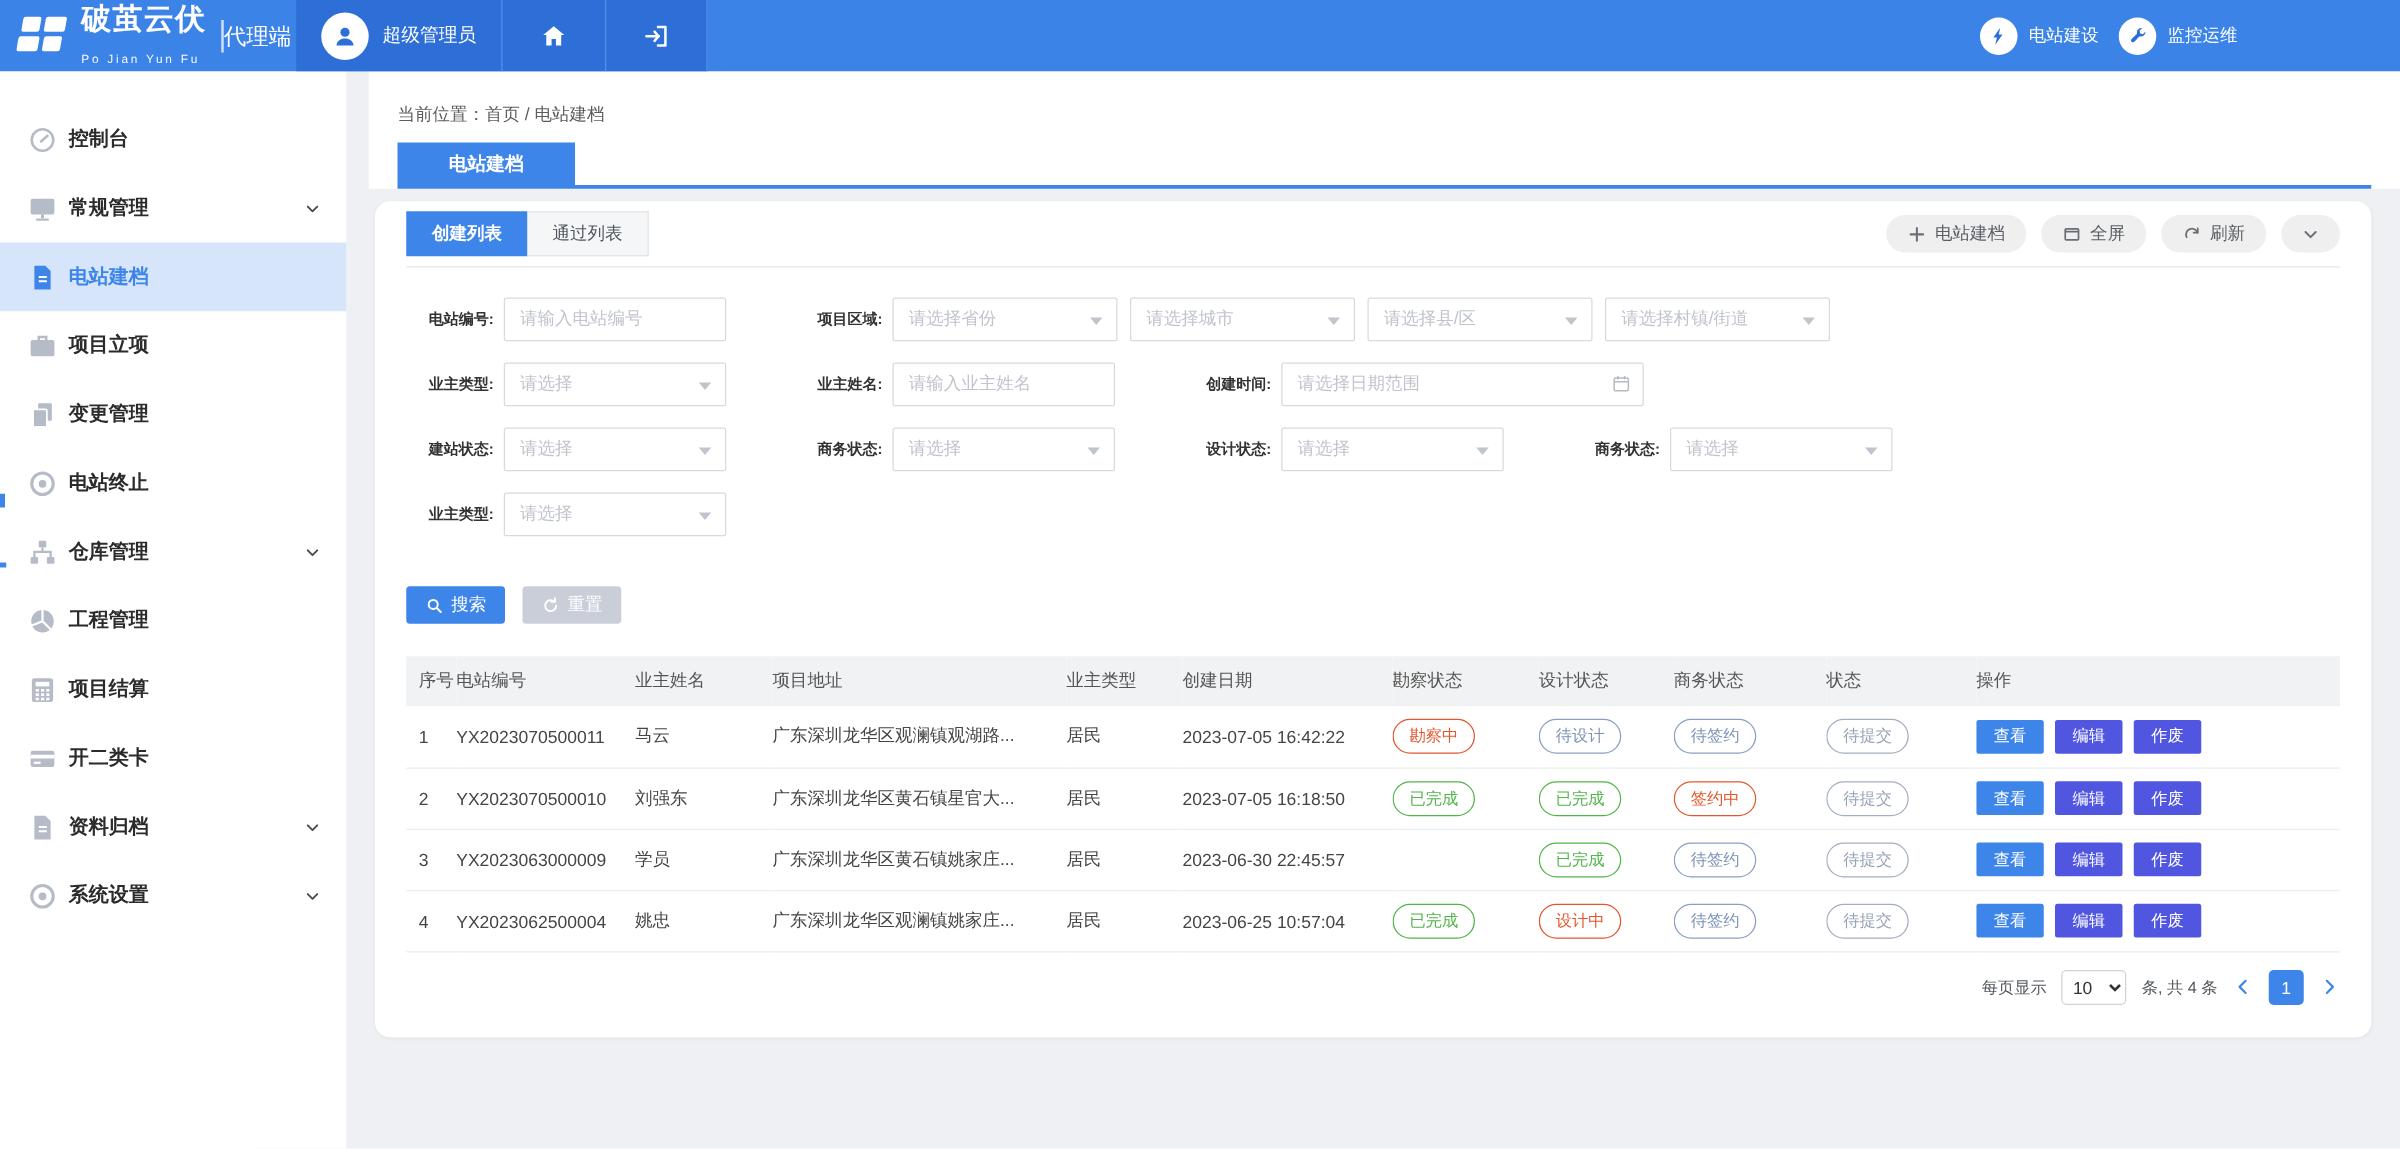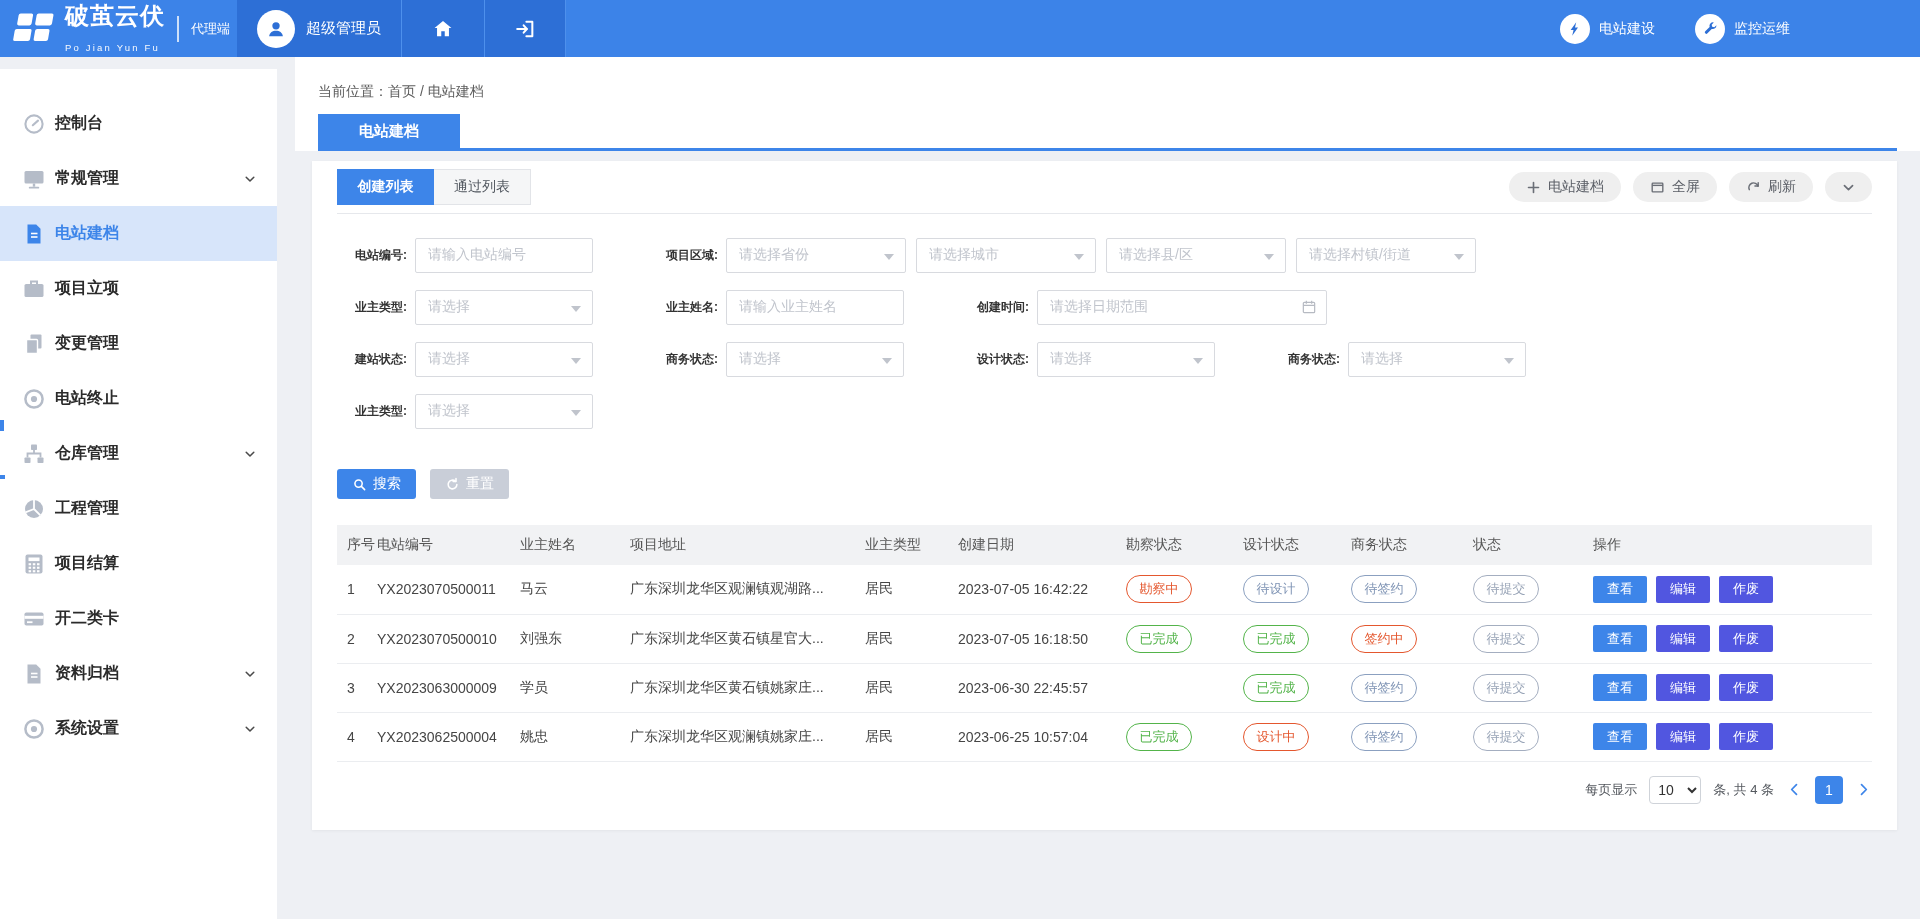--- a/index.html
+++ b/index.html
@@ -7,52 +7,52 @@
   body{font-family:"Liberation Sans","DejaVu Sans",sans-serif;}
   .app{position:relative;width:1920px;height:919px;background:#eef0f4;overflow:hidden}
 
   
   .header{position:absolute;top:0;left:0;right:0;height:57px;background:#3c83e8;display:flex;align-items:stretch;color:#fff;z-index:5}
   .brand{width:237px;display:flex;align-items:center;padding-left:13px;flex:none}
   .logo{width:44px;height:36px;flex:none}
   .brand-text{margin-left:8px;line-height:1}
   .b-title{font-size:24px;font-weight:bold;letter-spacing:1px}
   .b-sub{font-size:9.5px;letter-spacing:2.2px;margin-top:15px;opacity:.95}
-  .b-side{margin-left:12px;padding-left:12px;border-left:2px solid rgba(255,255,255,.75);font-size:13px;height:26px;display:flex;align-items:center;white-space:nowrap}
+  .b-side{margin-left:12px;border-left:2px solid rgba(255,255,255,.75);font-size:18px;height:26px;display:flex;align-items:center;white-space:nowrap}
   .hdr-dark{display:flex;align-items:stretch;background:#2d6fd6;flex:none}
   .usr{display:flex;align-items:center;gap:11px;padding:0 20px;border-right:1px solid #4e90ec;cursor:pointer}
   .avatar{width:38px;height:38px;border-radius:50%;background:#fff;display:flex;align-items:center;justify-content:center;color:#2d6fd6}
   .usr-name{font-size:15px;white-space:nowrap}
   .hbtn{width:83px;display:flex;align-items:center;justify-content:center;border-right:1px solid #4e90ec;cursor:pointer}
   .hbtn:last-child{width:81px}
   .spacer{flex:1}
-  .hdr-right{display:flex;align-items:center;gap:40px;padding-right:130px}
+  .hdr-right{display:flex;align-items:center;gap:16px;padding-right:130px}
   .hr-item{display:flex;align-items:center;gap:9px;font-size:14px;cursor:pointer;white-space:nowrap}
   .circle-ic{width:30px;height:30px;border-radius:50%;background:#fff;color:#2d6fd6;display:flex;align-items:center;justify-content:center;flex:none}
 
   
-  .sidebar{position:absolute;top:69px;left:0;bottom:0;width:277px;background:#fff;padding-top:27px;z-index:4}
+  .sidebar{position:absolute;top:44px;left:0;bottom:0;width:277px;background:#fff;padding-top:40px;z-index:4}
   .side-item{position:relative;height:55px;display:flex;align-items:center;padding-left:22px;gap:9px;font-size:16px;font-weight:bold;color:#2b2b2b;cursor:pointer}
   .side-item .s-ic{width:24px;height:24px;color:#b5bcc8;flex:none}
   .side-item.active{background:#d7e5fa;color:#3d85e9}
   .side-item.active .s-ic{color:#3d85e9}
   .side-chev{position:absolute;right:20px;width:14px;height:14px;color:#4a4a4a}
   .scroll-mark{position:absolute;left:0;background:#3d85e9}
   .mark1{top:351px;width:4px;height:11px}
   .mark2{top:406px;width:5px;height:4px}
 
   
   .main{position:absolute;top:57px;left:295px;right:0;bottom:0}
   .crumb-zone{position:relative;height:94px;background:#fff}
   .crumb{position:absolute;top:26px;left:23px;font-size:14px;color:#5c5c5c}
   .crumb a{color:#5c5c5c;text-decoration:none;cursor:pointer}
   .page-tab{position:absolute;left:23px;top:57px;width:142px;height:34px;background:#3d85e9;color:#fff;font-size:15px;font-weight:bold;display:flex;align-items:center;justify-content:center;cursor:default}
   .blue-line{position:absolute;left:23px;right:23px;bottom:0;height:3px;background:#3d85e9}
 
-  .card{position:absolute;left:17px;right:23px;top:104px;height:669px;background:#fff;border-radius:0;box-shadow:0 1px 3px rgba(0,0,0,.05);padding:0 25px}
+  .card{position:absolute;left:5px;right:23px;top:104px;height:669px;background:#fff;border-radius:12px;box-shadow:0 1px 3px rgba(0,0,0,.05);padding:0 25px}
 
   
   .tabrow{height:53px;border-bottom:1px solid #e6e8ec;display:flex;align-items:center}
   .ltab{height:36px;min-width:97px;padding:0 18px;display:flex;align-items:center;justify-content:center;font-size:14px;cursor:pointer}
   .ltab.active{background:#3d85e9;color:#fff;font-weight:bold}
   .ltab.idle{background:#f5f6f7;color:#51575f;border:1px solid #e2e4e8;border-left:none}
   .toolbar{margin-left:auto;display:flex;align-items:center;gap:12px}
   .tbtn{height:30px;padding:0 17px;border-radius:15px;background:#efefef;color:#5a5e66;font-size:14px;display:flex;align-items:center;gap:7px;cursor:pointer;white-space:nowrap}
   .tbtn .t-ic{width:15px;height:15px;color:#6a6e76}
   .tbtn.icon-only{padding:0 16px}

